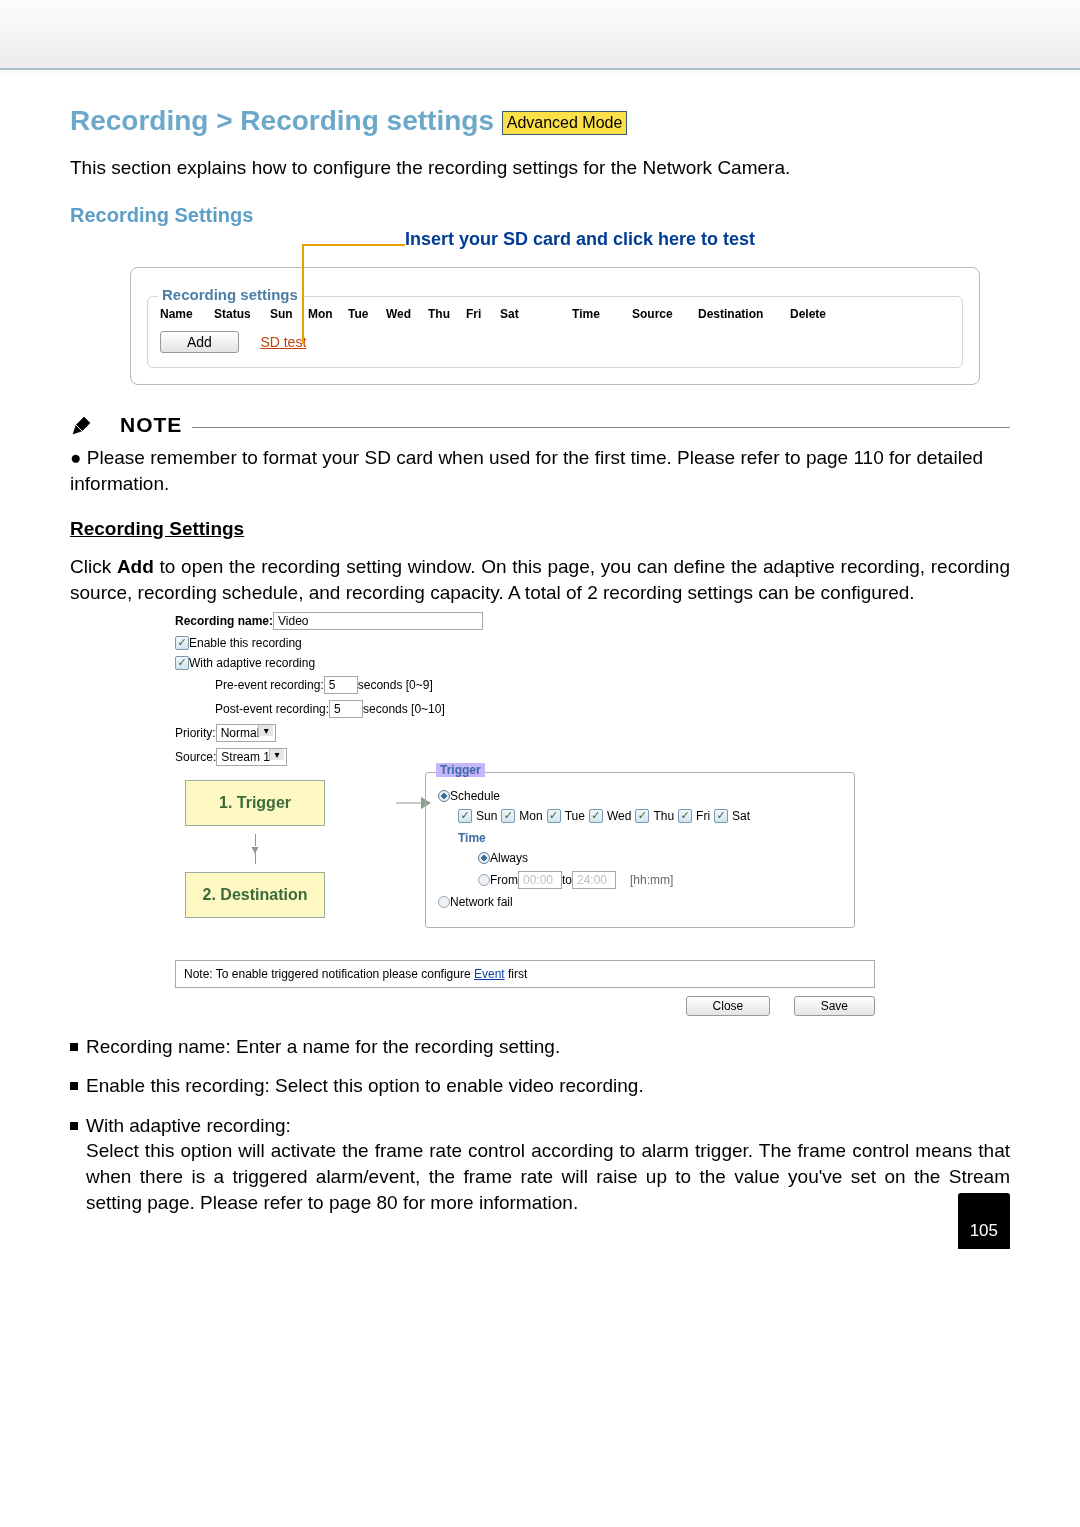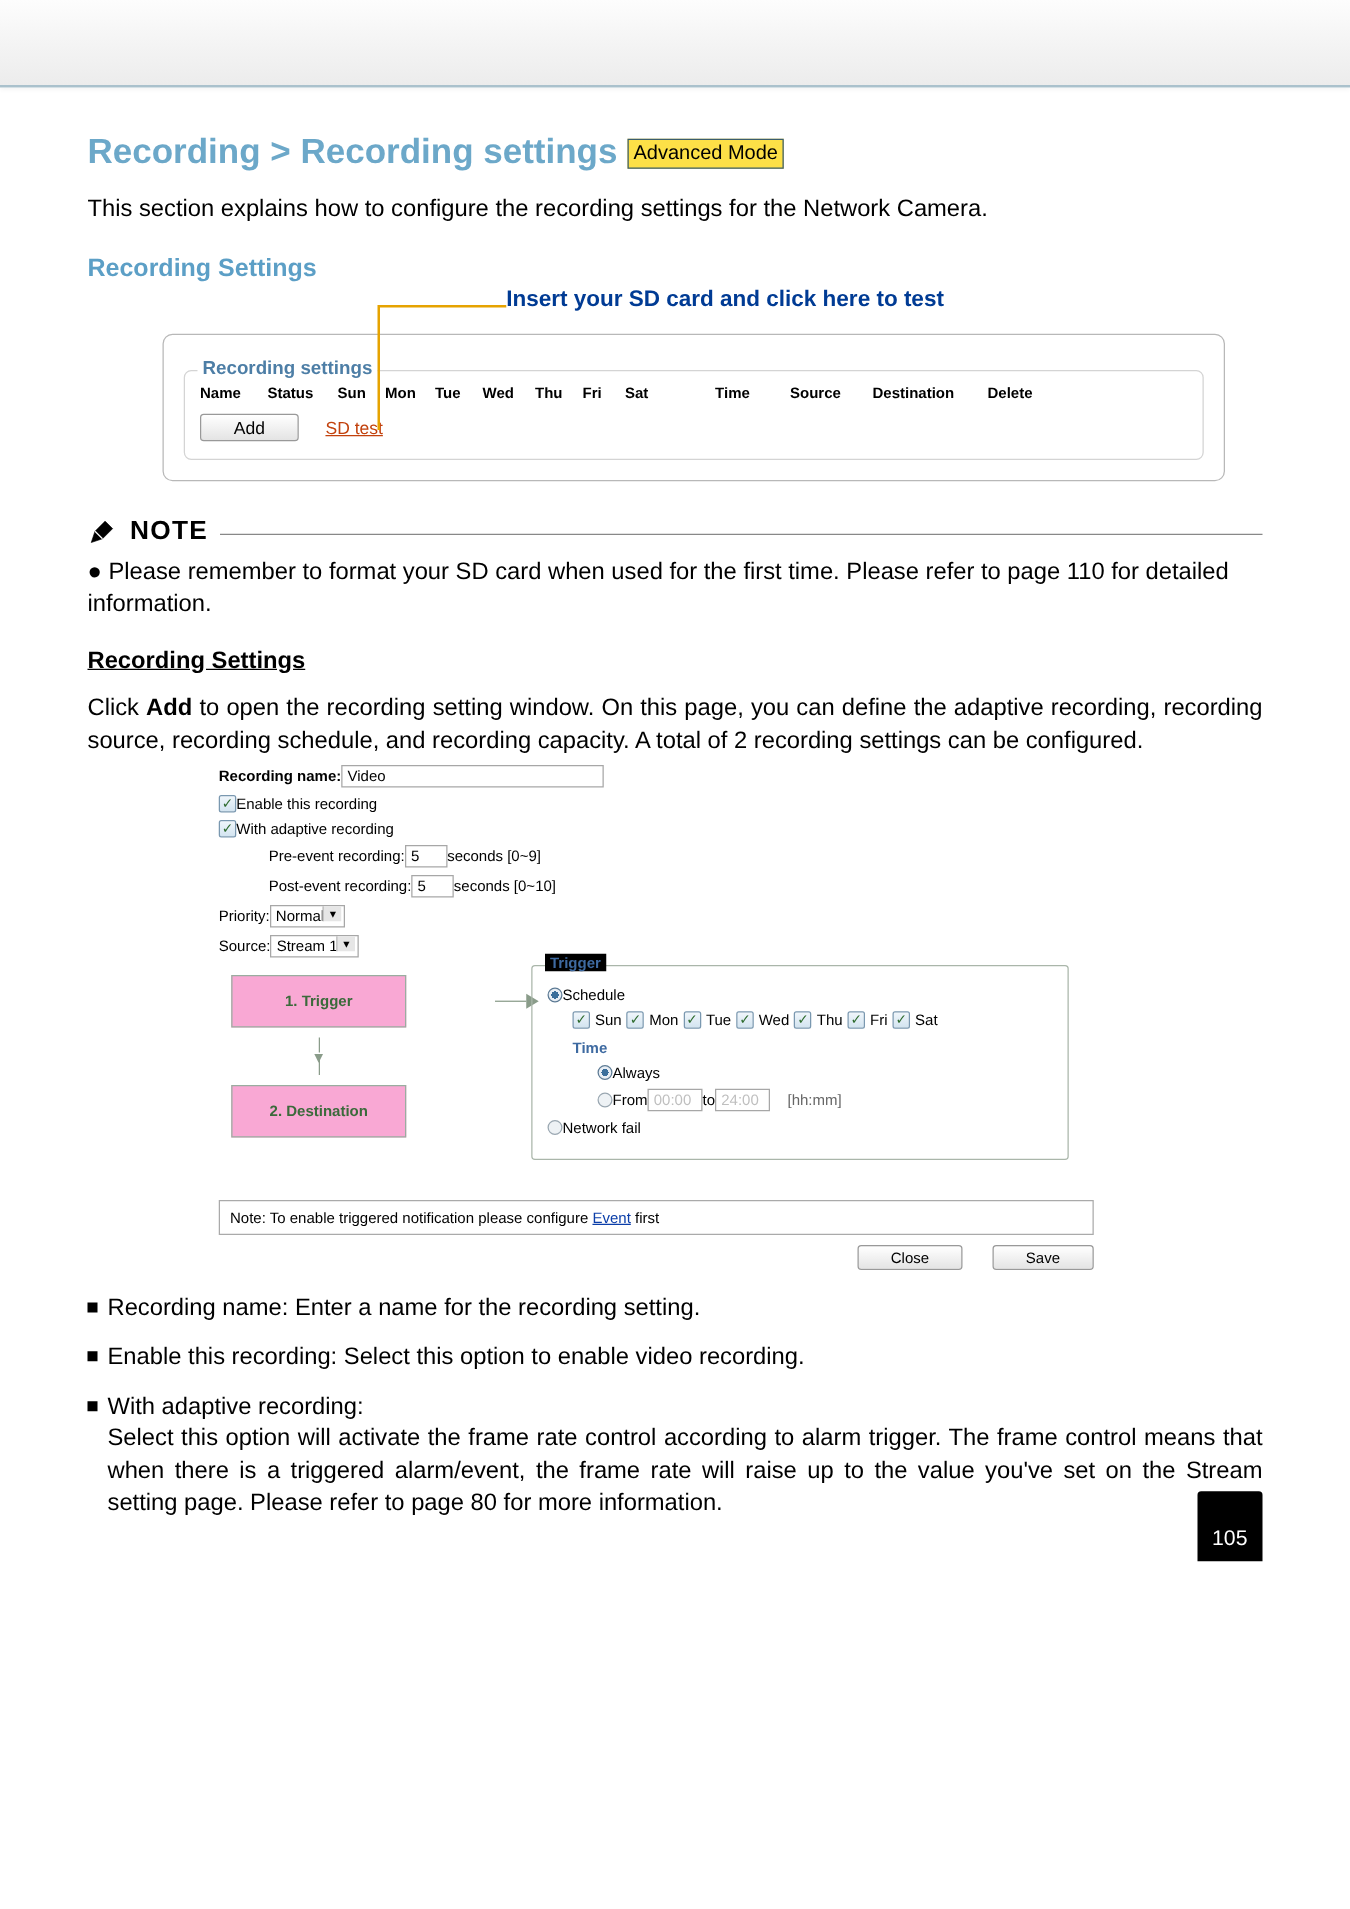--- a/index.html
+++ b/index.html
@@ -134,20 +134,21 @@
     gap: 10px;
     margin: 28px 0 8px 0;
   }
   .note-icon {
     display: inline-flex;
   }
   .note-label {
     font-weight: bold;
     font-size: 21px;
     letter-spacing: 1px;
+    margin-left: 16px;
   }
   .note-rule {
     flex: 1;
     border-top: 1px solid #888;
     margin-top: 4px;
   }
   .bullet {
     font-size: 19px;
     margin: 6px 0 22px 0;
     line-height: 1.35;
@@ -209,22 +210,22 @@
   }
   .sel::after{
     content:"▾"; position:absolute; right:2px; top:0; font-size:10px;
     background:#e6e6e6; width:14px; text-align:center; border-left:1px solid #bbb;
   }
   .indent2 { margin-left: 40px; }
   .flow-box {
     border:1px solid #9aada0;
     width:140px; text-align:center;
     padding:13px 4px; margin:8px 0;
-    color:#3b6a3b; font-weight:bold; font-size:12px;
-    background:#f9a8d4;
+    color:#3b6a3b; font-weight:bold; font-size:16px;
+    background:#fef9c3;
   }
   .flow-wrap {
     width:160px; display:flex; flex-direction:column; align-items:center;
   }
   .arrow-down {
     color:#8a9c8a; font-size:14px; line-height:6px;
   }
   .point-right {
     position:absolute; left:235px; top:50%;
     width:0;height:0;border-left:10px solid #8a9c8a;
@@ -235,21 +236,21 @@
     position:absolute; left:210px; top:50%;
     height:1px; width:25px; background:#8a9c8a;
     transform:translateY(-50%);
   }
   .trigger-fieldset{
     position:absolute; left:250px; top:0;
     border:1px solid #aab6aa; border-radius:3px;
     width:430px; padding:10px 12px 12px 12px;
   }
   .trigger-legend{
-    position:absolute; top:-10px; left:10px; background:#000000;
+    position:absolute; top:-10px; left:10px; background:#c4b5fd;
     padding:0 4px; color:#3e6aa1; font-weight:bold; font-size:12px;
   }
   .time-lbl{ font-weight:bold; color:#3e6aa1; font-size:12px; margin:8px 0 4px 20px;}
   .disabled { color:#bfbfbf; }
   .hh { color:#666; }
   .notebox{
     border:1px solid #aaa; padding:6px 8px; font-size:12px;
     margin-top:18px;
   }
   .linkish{ color:#0b3ea9; text-decoration:underline;}

